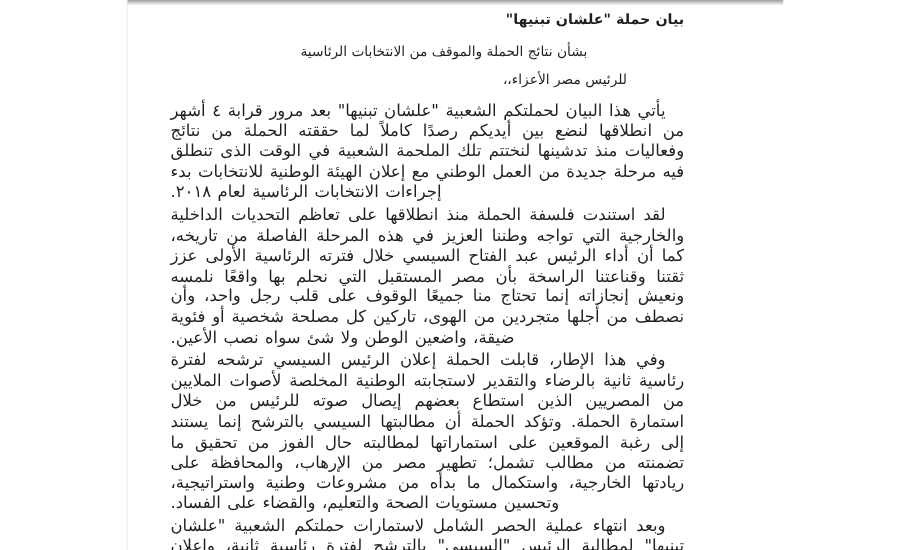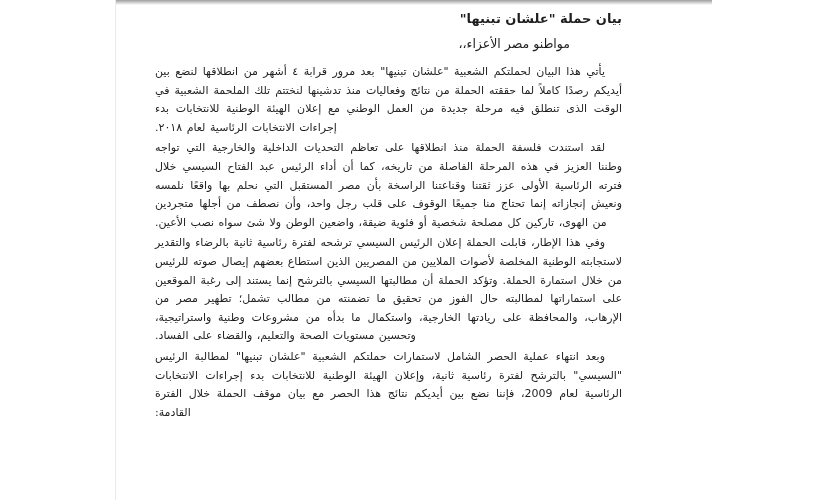--- a/index.html
+++ b/index.html
@@ -58,37 +58,38 @@
     position: relative;
     right: -15px;
   }
   .salutation {
     font-size: 12.5px;
     text-align: right;
     line-height: 18px;
     margin: 7px 52px 10px 0;
   }
   .body-par {
-    font-size: 11px;
+    font-size: 15px;
     line-height: 18.6px;
     margin: 0 0 2px 0;
     text-align: justify;
     text-align-last: left;
     -moz-text-align-last: left;
     text-indent: 17px;
     word-spacing: 1px;
   }
 </style>
 </head>
 <body>
 
 <div class="canvas">
   <div class="left-edge-line"></div>
   <div class="top-shadow"></div>
   <div class="page">
     <div class="doc-title">بيان حملة "علشان تبنيها"</div>
-    <div class="salutation">مواطنو مصر الأعزاء،،</div>
+    <div class="doc-subtitle">بشأن نتائج الحملة والموقف من الانتخابات الرئاسية</div>
+    <div class="salutation">للرئيس مصر الأعزاء،،</div>
     <p class="body-par">يأتي هذا البيان لحملتكم الشعبية "علشان تبنيها" بعد مرور قرابة ٤ أشهر من انطلاقها لنضع بين أيديكم رصدًا كاملاً لما حققته الحملة من نتائج وفعاليات منذ تدشينها لنختتم تلك الملحمة الشعبية في الوقت الذى تنطلق فيه مرحلة جديدة من العمل الوطني مع إعلان الهيئة الوطنية للانتخابات بدء إجراءات الانتخابات الرئاسية لعام ٢٠١٨.</p>
     <p class="body-par">لقد استندت فلسفة الحملة منذ انطلاقها على تعاظم التحديات الداخلية والخارجية التي تواجه وطننا العزيز في هذه المرحلة الفاصلة من تاريخه، كما أن أداء الرئيس عبد الفتاح السيسي خلال فترته الرئاسية الأولى عزز ثقتنا وقناعتنا الراسخة بأن مصر المستقبل التي نحلم بها واقعًا نلمسه ونعيش إنجازاته إنما تحتاج منا جميعًا الوقوف على قلب رجل واحد، وأن نصطف من أجلها متجردين من الهوى، تاركين كل مصلحة شخصية أو فئوية ضيقة، واضعين الوطن ولا شئ سواه نصب الأعين.</p>
     <p class="body-par">وفي هذا الإطار، قابلت الحملة إعلان الرئيس السيسي ترشحه لفترة رئاسية ثانية بالرضاء والتقدير لاستجابته الوطنية المخلصة لأصوات الملايين من المصريين الذين استطاع بعضهم إيصال صوته للرئيس من خلال استمارة الحملة. وتؤكد الحملة أن مطالبتها السيسي بالترشح إنما يستند إلى رغبة الموقعين على استماراتها لمطالبته حال الفوز من تحقيق ما تضمنته من مطالب تشمل؛ تطهير مصر من الإرهاب، والمحافظة على ريادتها الخارجية، واستكمال ما بدأه من مشروعات وطنية واستراتيجية، وتحسين مستويات الصحة والتعليم، والقضاء على الفساد.</p>
     <p class="body-par">وبعد انتهاء عملية الحصر الشامل لاستمارات حملتكم الشعبية "علشان تبنيها" لمطالبة الرئيس "السيسي" بالترشح لفترة رئاسية ثانية، وإعلان الهيئة الوطنية للانتخابات بدء إجراءات الانتخابات الرئاسية لعام 2009، فإننا نضع بين أيديكم نتائج هذا الحصر مع بيان موقف الحملة خلال الفترة القادمة:</p>
   </div>
 </div>
 
 </body></html>

